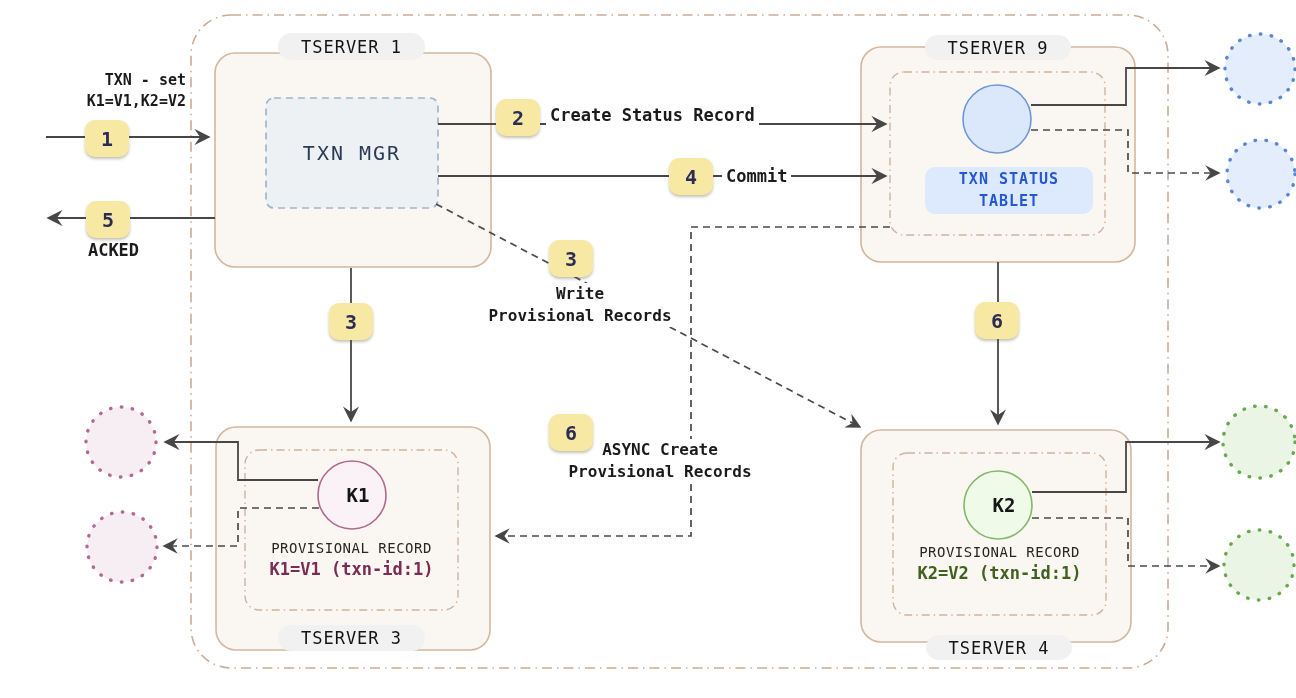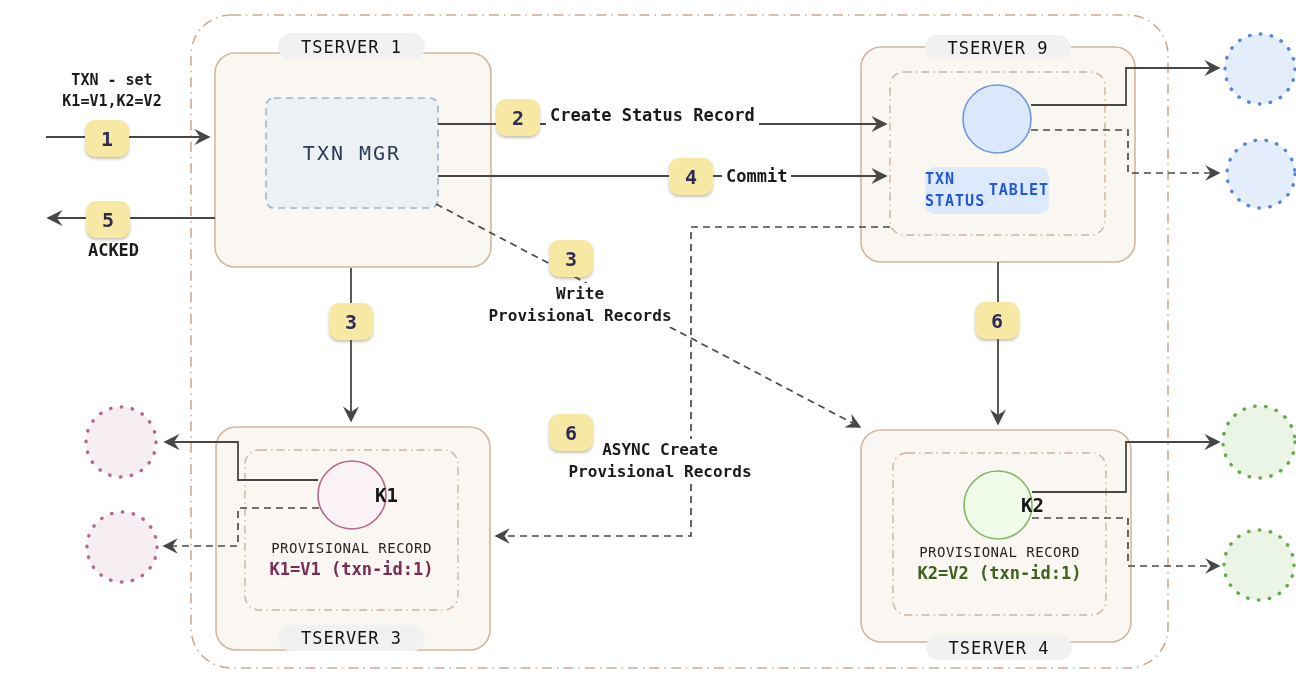--- a/index.html
+++ b/index.html
@@ -21,25 +21,25 @@
     position:absolute;z-index:3;width:44px;height:37px;background:#f7e8a4;border-radius:10px;
     display:flex;align-items:center;justify-content:center;
     font-size:20px;font-weight:bold;color:#2d2a56;
     box-shadow:0 2px 3px rgba(90,80,40,.35);
   }
   .txnmgr-label{
     left:238px;top:98px;width:172px;height:110px;display:flex;align-items:center;justify-content:center;
     font-size:20px;letter-spacing:2px;color:#2b3a55;font-weight:500;
   }
   .tablet{
-    left:897px;top:167px;width:124px;height:47px;background:#dde9fc;border-radius:10px;
-    display:flex;align-items:center;justify-content:center;
+    left:897px;top:167px;width:168px;height:47px;background:#dde9fc;border-radius:10px;
+    display:flex;flex-direction:column;align-items:center;justify-content:center;
     font-size:15px;font-weight:bold;letter-spacing:1px;color:#2457d5;line-height:1.45;
   }
-  .keylab{width:80px;text-align:right;font-size:19px;font-weight:bold;color:#161616;}
+  .keylab{width:80px;text-align:center;font-size:19px;font-weight:bold;color:#161616;}
   .rec-title{width:213px;text-align:center;font-size:14px;font-weight:500;letter-spacing:.5px;color:#262626;background:transparent;}
   .rec-value{width:213px;text-align:center;font-size:17px;font-weight:bold;background:transparent;}
   .steplab{font-size:17px;padding:2px 4px;text-align:right;}
   .multiline{line-height:22px;font-size:16px;}
 </style>
 </head>
 <body>
 
 <div class="canvas">
 
@@ -89,21 +89,21 @@
     <path d="M1003,130 H1100 V173 H1191" fill="none" stroke="#4a4a4a" stroke-width="1.7" stroke-dasharray="7 5" marker-end="url(#ah)"></path>
     <path d="M1004,518 H1100 V566 H1191" fill="none" stroke="#4a4a4a" stroke-width="1.7" stroke-dasharray="7 5" marker-end="url(#ah)"></path>
     <path d="M291,508 H210 V546 H136" fill="none" stroke="#4a4a4a" stroke-width="1.7" stroke-dasharray="7 5" marker-end="url(#ah)"></path>
   </svg>
 
   <div class="pill" style="left:250px;top:33px;width:147px;height:27px;">TSERVER 1</div>
   <div class="pill" style="left:897px;top:35px;width:146px;height:25px;">TSERVER 9</div>
   <div class="pill" style="left:250px;top:625px;width:147px;height:26px;">TSERVER 3</div>
   <div class="pill" style="left:898px;top:635px;width:146px;height:25px;">TSERVER 4</div>
 
-  <div class="label center multiline" style="left:10px;top:70px;width:148px;font-size:15px;line-height:21px;">
+  <div class="label center multiline" style="left:10px;top:70px;width:148px;font-size:15px;line-height:21px;text-align:right;">
     <span>TXN - set</span>
     <span>K1=V1,K2=V2</span>
   </div>
   <div class="label center" style="left:33px;top:240px;width:105px;font-size:17px;">ACKED</div>
 
   <div class="badge" style="left:57px;top:120px;">1</div>
   <div class="badge" style="left:58px;top:201px;">5</div>
   <div class="badge" style="left:468px;top:99px;">2</div>
   <div class="badge" style="left:641px;top:158px;">4</div>
   <div class="badge" style="left:301px;top:303px;">3</div>

